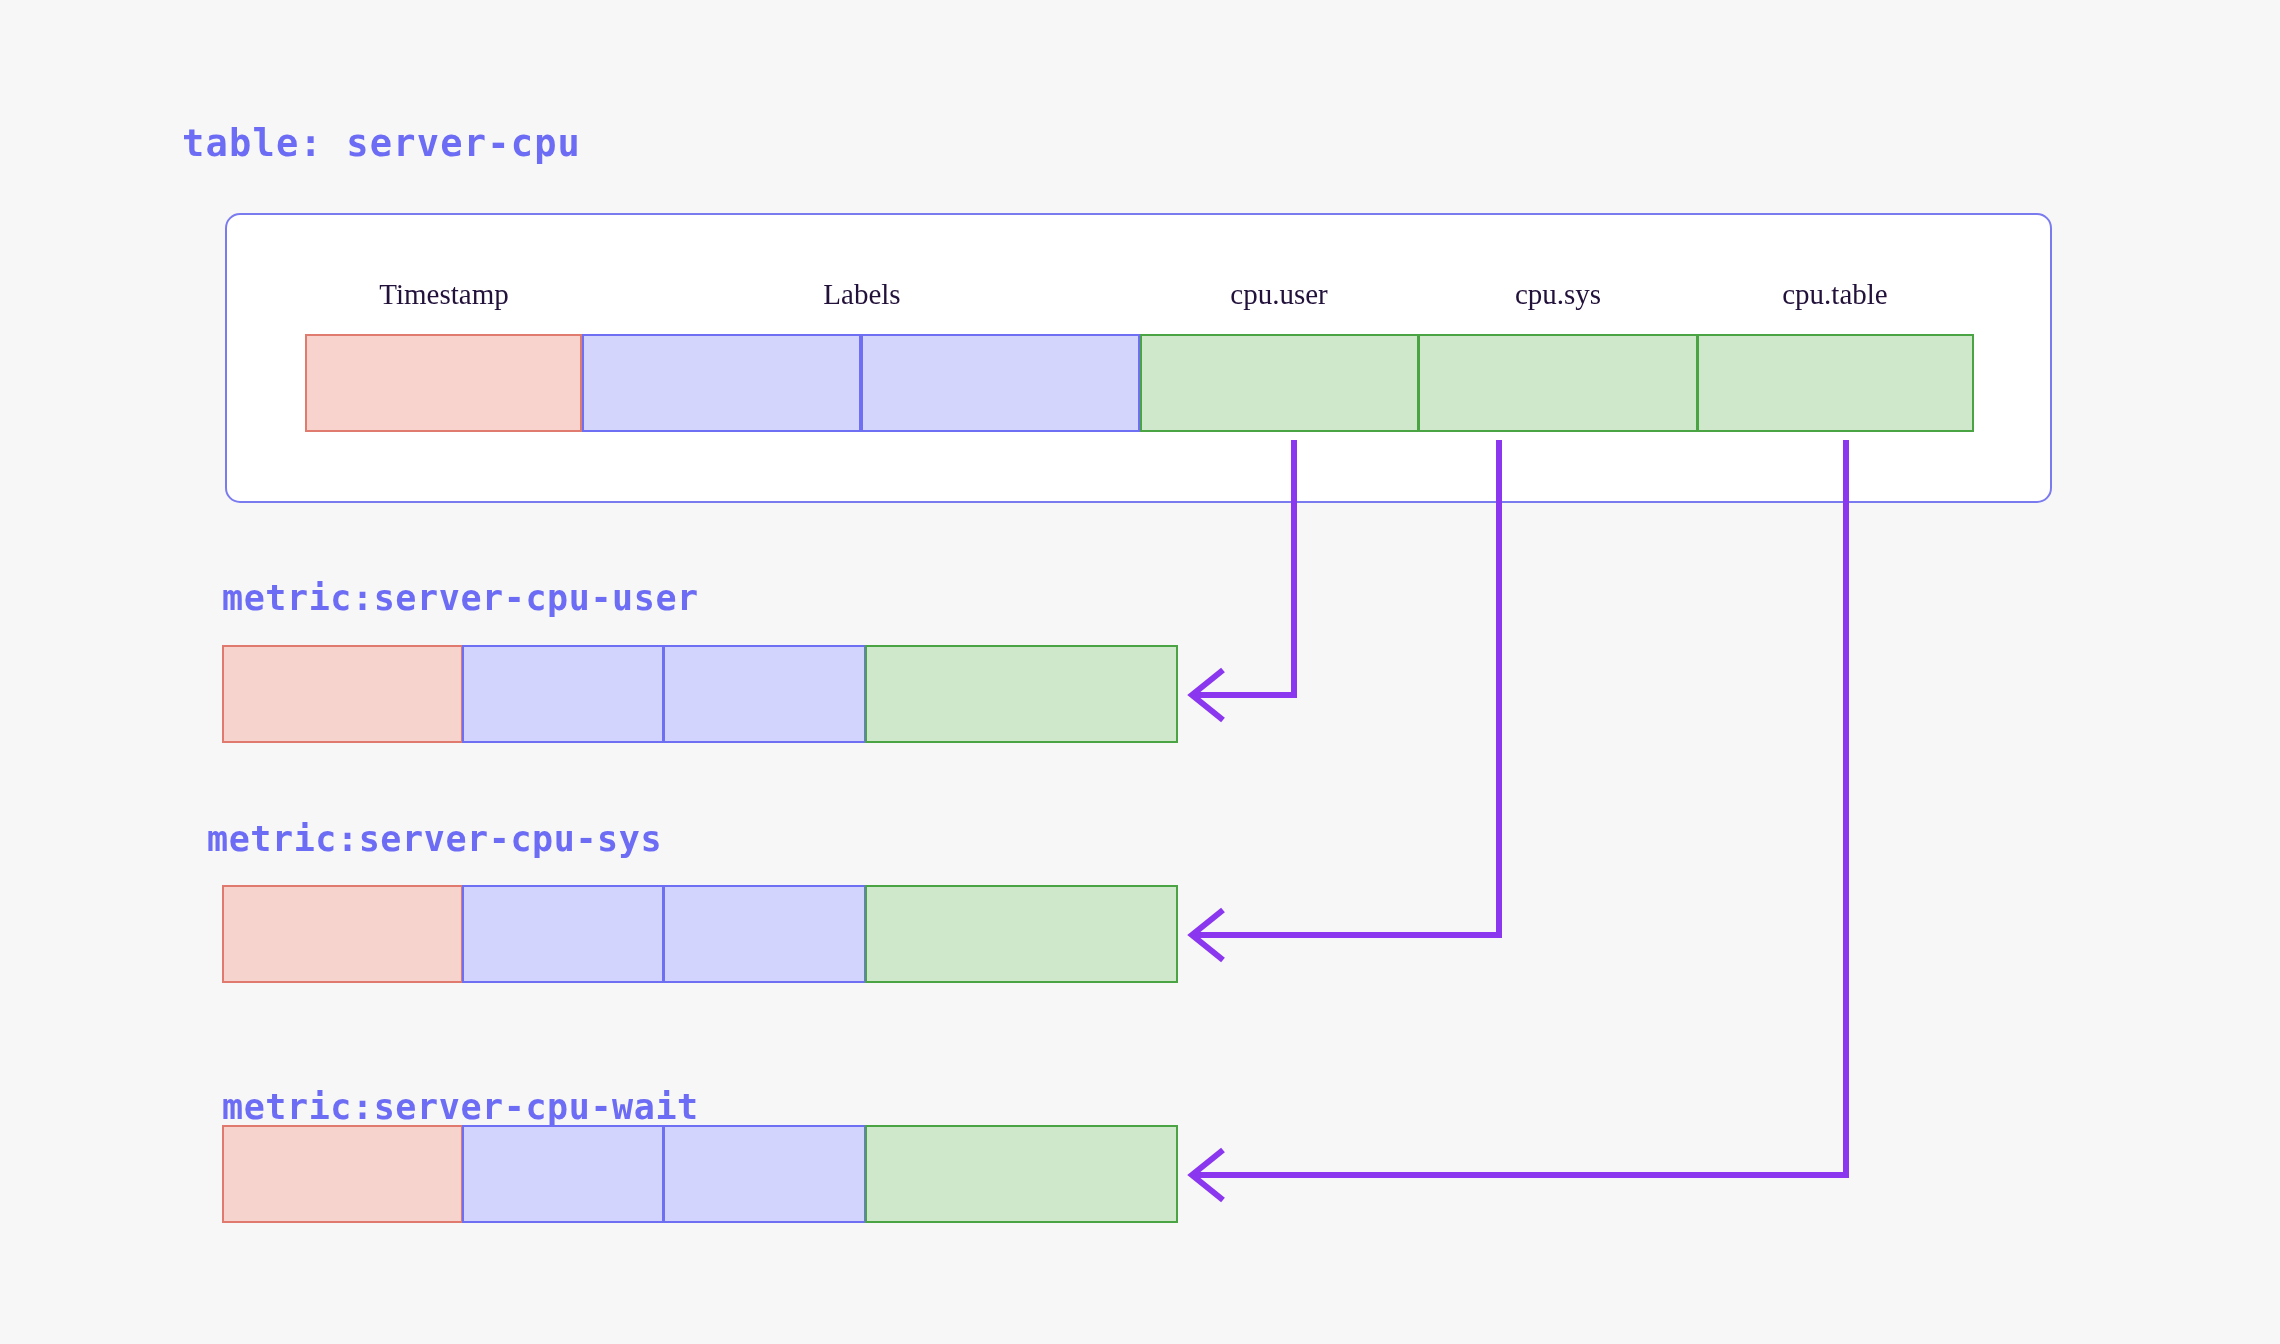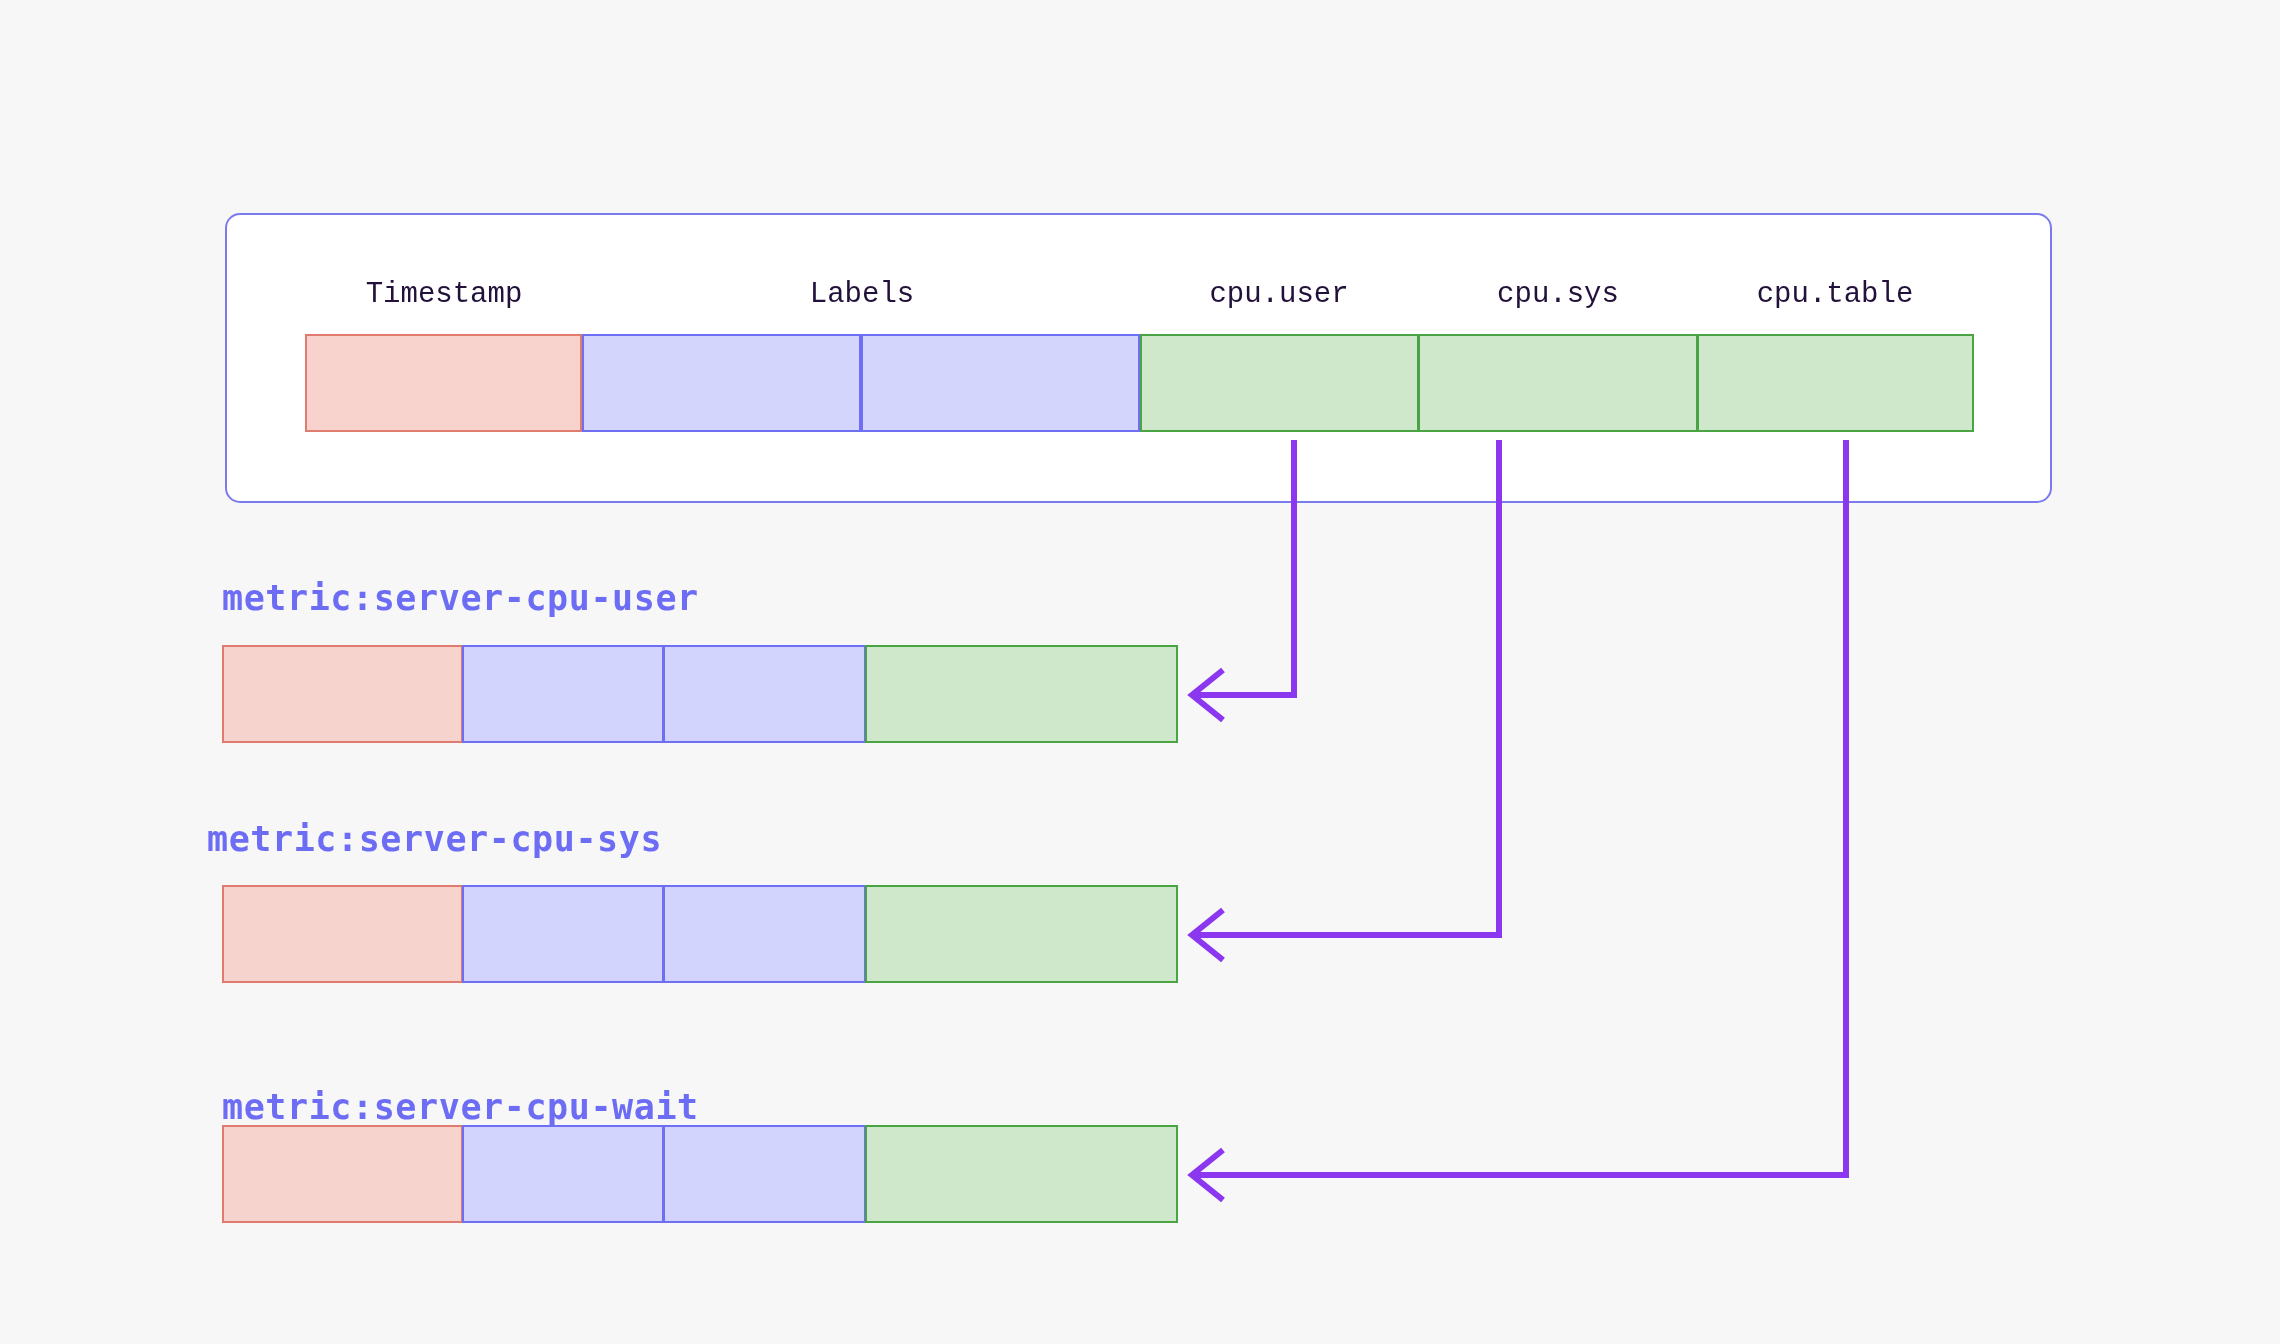--- a/index.html
+++ b/index.html
@@ -52,21 +52,21 @@
     height: 290px;
     box-sizing: border-box;
     background: #ffffff;
     border: 2px solid #7b7bf0;
     border-radius: 15px;
   }
 
   .col-header {
     position: absolute;
     top: 278px;
-    font-family: Liberation Mono, monospace;
+    font-family: Liberation Serif, serif;
     font-size: 29px;
     color: #22113a;
     text-align: center;
     white-space: pre;
   }
 
   
   .cell {
     position: absolute;
     box-sizing: border-box;
@@ -95,20 +95,21 @@
     width: 2280px;
     height: 1344px;
     pointer-events: none;
   }
 </style>
 </head>
 <body>
 
 <div id="stage">
 
+  <div class="table-title">table: server-cpu</div>
 
   <div class="table-card"></div>
 
   <div id="table-headers">
       <div class="col-header" style="left: 244px; width: 400px;">Timestamp</div>
       <div class="col-header" style="left: 662px; width: 400px;">Labels</div>
       <div class="col-header" style="left: 1079px; width: 400px;">cpu.user</div>
       <div class="col-header" style="left: 1358px; width: 400px;">cpu.sys</div>
       <div class="col-header" style="left: 1635px; width: 400px;">cpu.table</div>
     </div>

